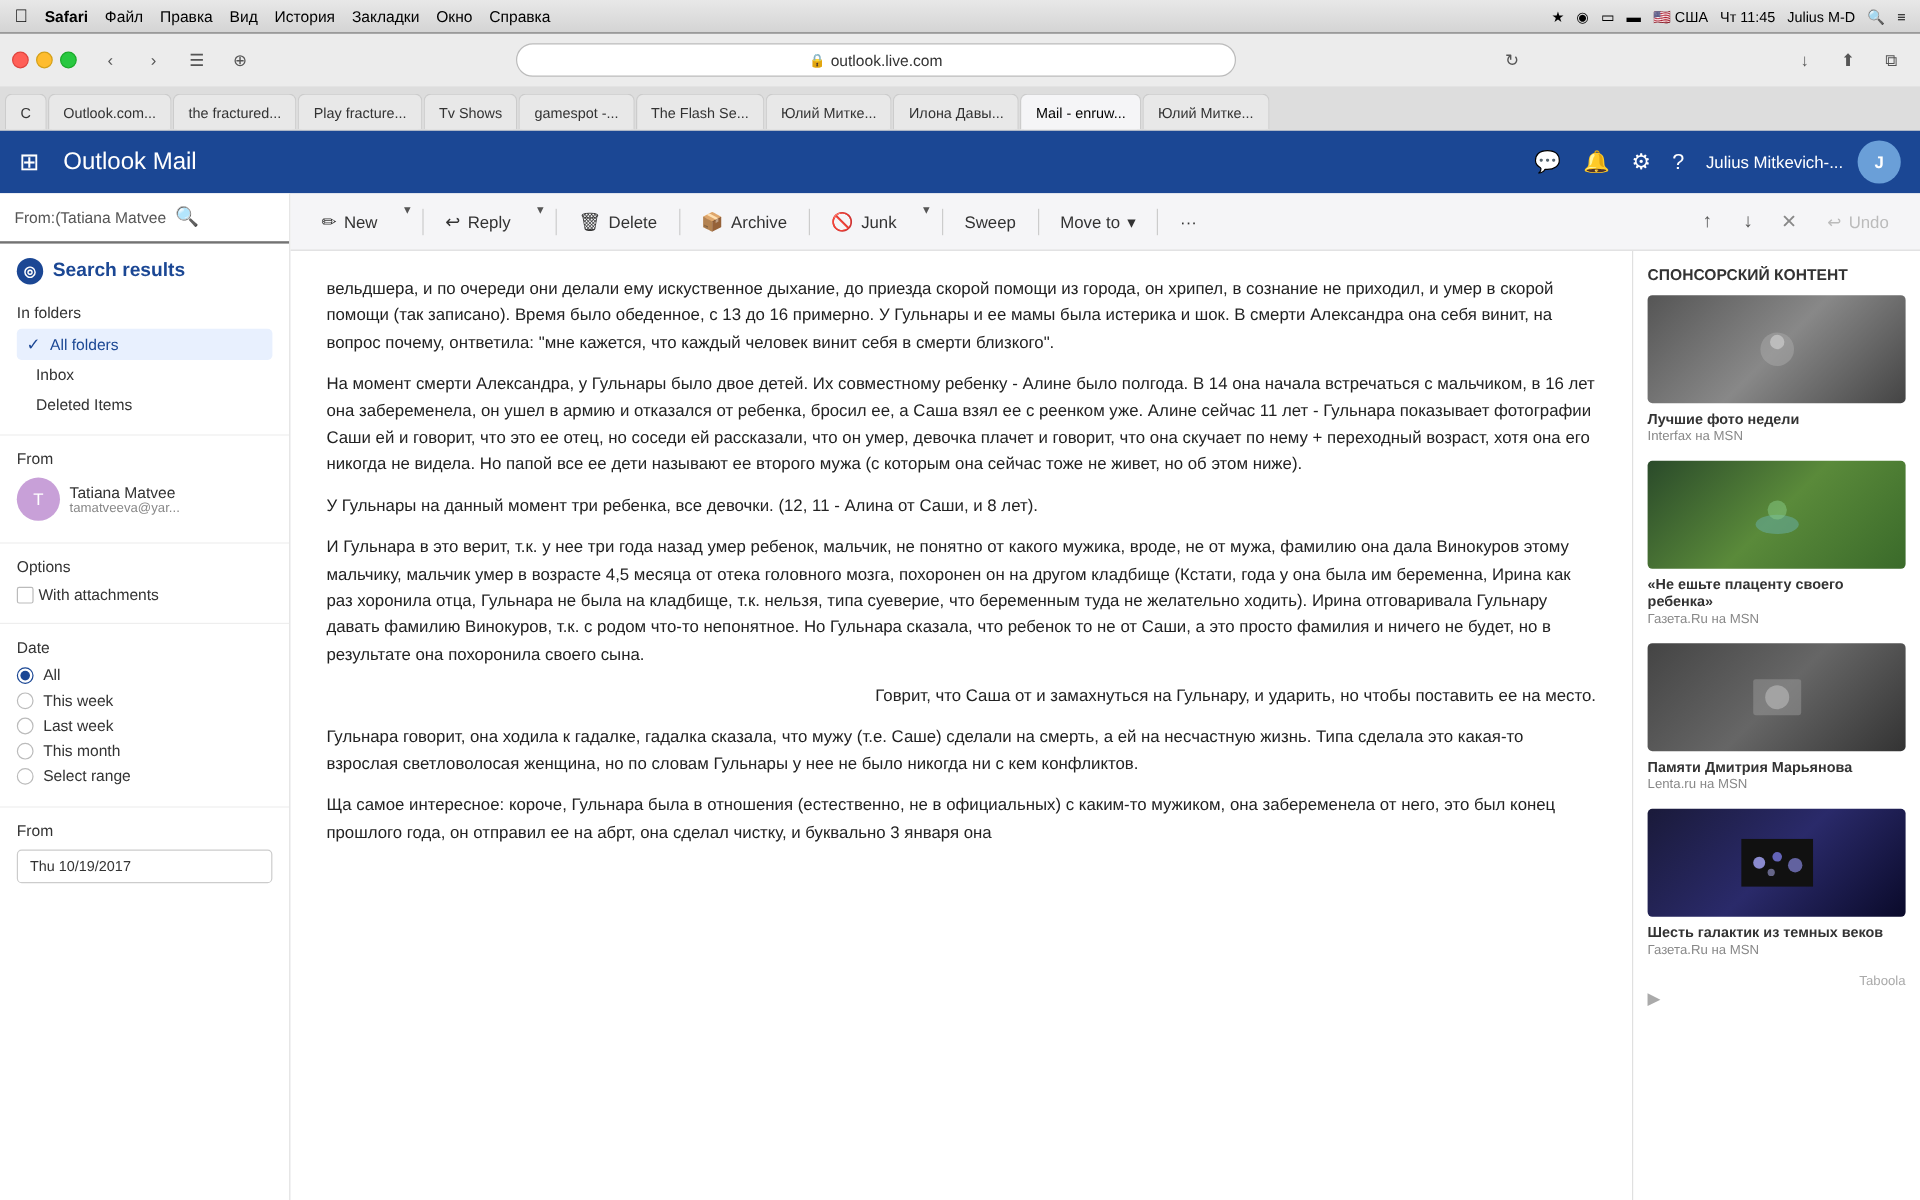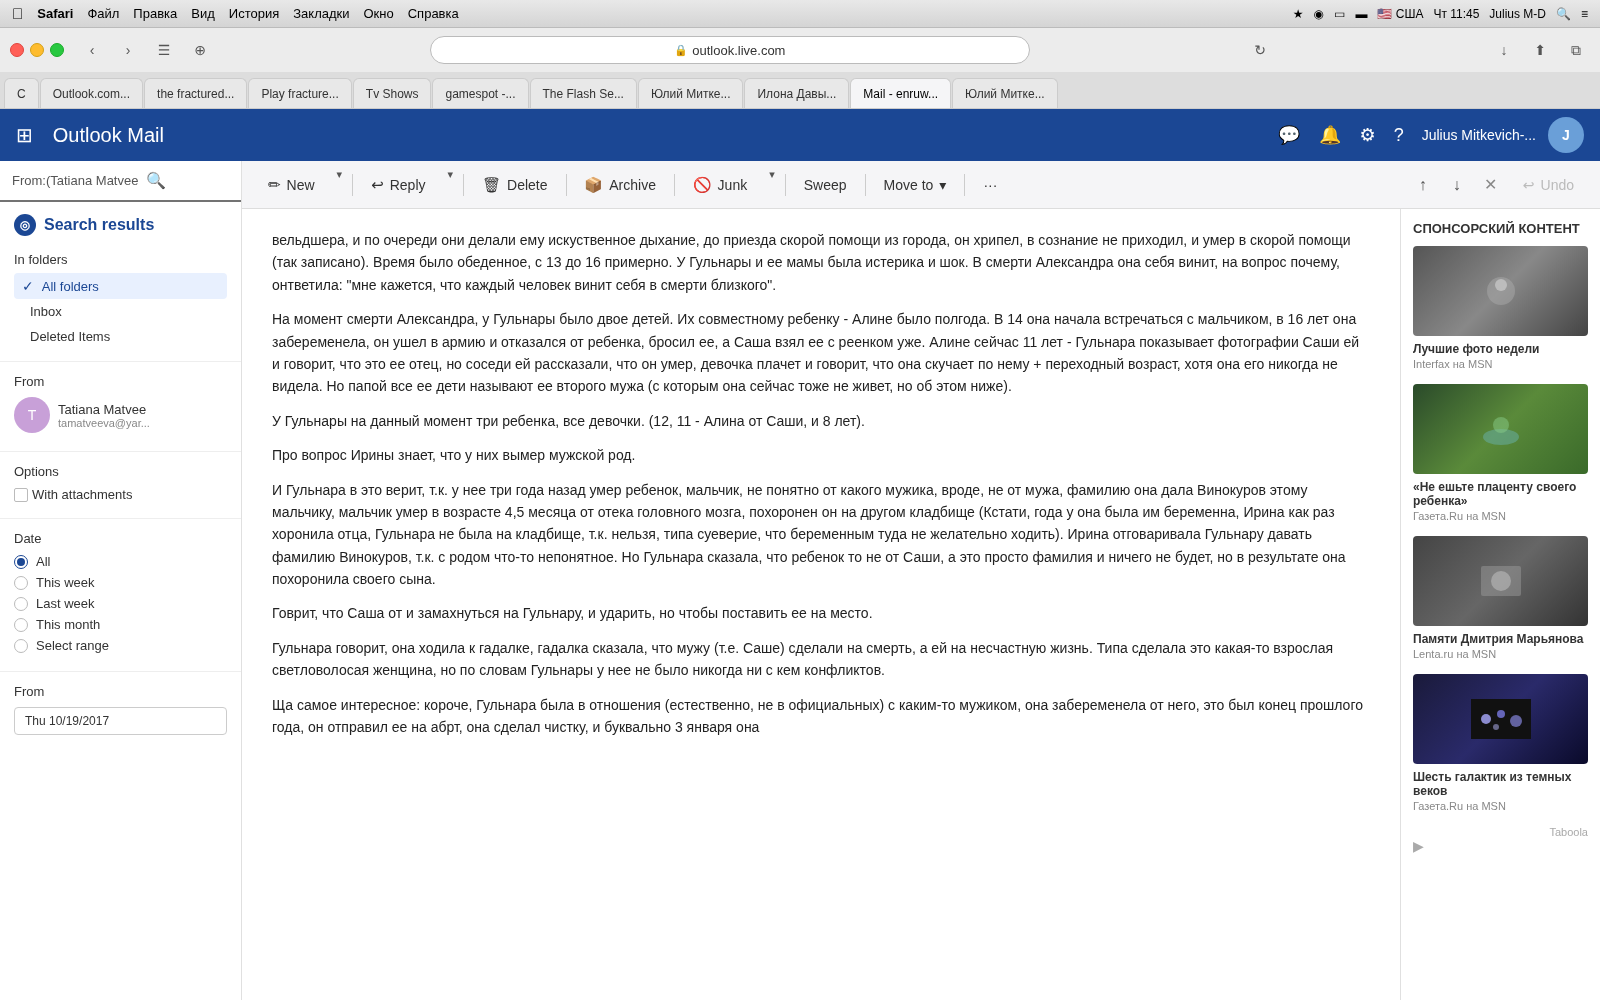--- a/index.html
+++ b/index.html
@@ -208,21 +208,21 @@
       overflow-y: auto;
       background: white;
       padding: 20px 30px;
       font-size: 14px;
       line-height: 1.6;
       color: #222;
     }
 
     
     .sponsored-sidebar {
-      width: 200px;
+      width: 240px;
       background: white;
       border-left: 1px solid #e0e0e0;
       overflow-y: auto;
       flex-shrink: 0;
       padding: 12px;
     }
     .sponsored-title { font-size: 13px; font-weight: 600; color: #333; margin-bottom: 10px; }
     .sponsored-card { margin-bottom: 14px; cursor: pointer; }
     .sponsored-card-img {
       width: 100%; height: 90px;
@@ -467,23 +467,22 @@
           <span>Undo</span>
         </button>
       </div>
 
       <div style="display:flex; flex:1; overflow:hidden;">
 
         <div class="email-content">
           <p>вельдшера, и по очереди они делали ему искуственное дыхание, до приезда скорой помощи из города, он хрипел, в сознание не приходил, и умер в скорой помощи (так записано). Время было обеденное, с 13 до 16 примерно. У Гульнары и ее мамы была истерика и шок. В смерти Александра она себя винит, на вопрос почему, онтветила: "мне кажется, что каждый человек винит себя в смерти близкого".</p>
           <p style="margin-top:12px;">На момент смерти Александра, у Гульнары было двое детей. Их совместному ребенку - Алине было полгода. В 14 она начала встречаться с мальчиком, в 16 лет она забеременела, он ушел в армию и отказался от ребенка, бросил ее, а Саша взял ее с реенком уже. Алине сейчас 11 лет - Гульнара показывает фотографии Саши ей и говорит, что это ее отец, но соседи ей рассказали, что он умер, девочка плачет и говорит, что она скучает по нему + переходный возраст, хотя она его никогда не видела. Но папой все ее дети называют ее второго мужа (с которым она сейчас тоже не живет, но об этом ниже).</p>
           <p style="margin-top:12px;">У Гульнары на данный момент три ребенка, все девочки. (12, 11 - Алина от Саши, и 8 лет).</p>
-          <p style="margin-top:12px;">Про вопрос Ирины знает, что у них вымер мужской род.</p>
           <p style="margin-top:12px;">И Гульнара в это верит, т.к. у нее три года назад умер ребенок, мальчик, не понятно от какого мужика, вроде, не от мужа, фамилию она дала Винокуров этому мальчику, мальчик умер в возрасте 4,5 месяца от отека головного мозга, похоронен он на другом кладбище (Кстати, года у она была им беременна, Ирина как раз хоронила отца, Гульнара не была на кладбище, т.к. нельзя, типа суеверие, что беременным туда не желательно ходить). Ирина отговаривала Гульнару давать фамилию Винокуров, т.к. с родом что-то непонятное. Но Гульнара сказала, что ребенок то не от Саши, а это просто фамилия и ничего не будет, но в результате она похоронила своего сына.</p>
-          <p style="margin-top:12px;">Говрит, что Саша от и замахнуться на Гульнару, и ударить, но чтобы поставить ее на место.</p>
+          <p style="margin-top:12px;text-align:right;">Говрит, что Саша от и замахнуться на Гульнару, и ударить, но чтобы поставить ее на место.</p>
           <p style="margin-top:12px;">Гульнара говорит, она ходила к гадалке, гадалка сказала, что мужу (т.е. Саше) сделали на смерть, а ей на несчастную жизнь. Типа сделала это какая-то взрослая светловолосая женщина, но по словам Гульнары у нее не было никогда ни с кем конфликтов.</p>
           <p style="margin-top:12px;">Ща самое интересное: короче, Гульнара была в отношения (естественно, не в официальных) с каким-то мужиком, она забеременела от него, это был конец прошлого года, он отправил ее на абрт, она сделал чистку, и буквально 3 января она</p>
         </div>
 
         <div class="sponsored-sidebar">
           <div class="sponsored-title">СПОНСОРСКИЙ КОНТЕНТ</div>
 
           <div class="sponsored-card">
             <div class="sponsored-card-img img-placeholder-1">
               <svg width="60" height="40" viewBox="0 0 60 40">

